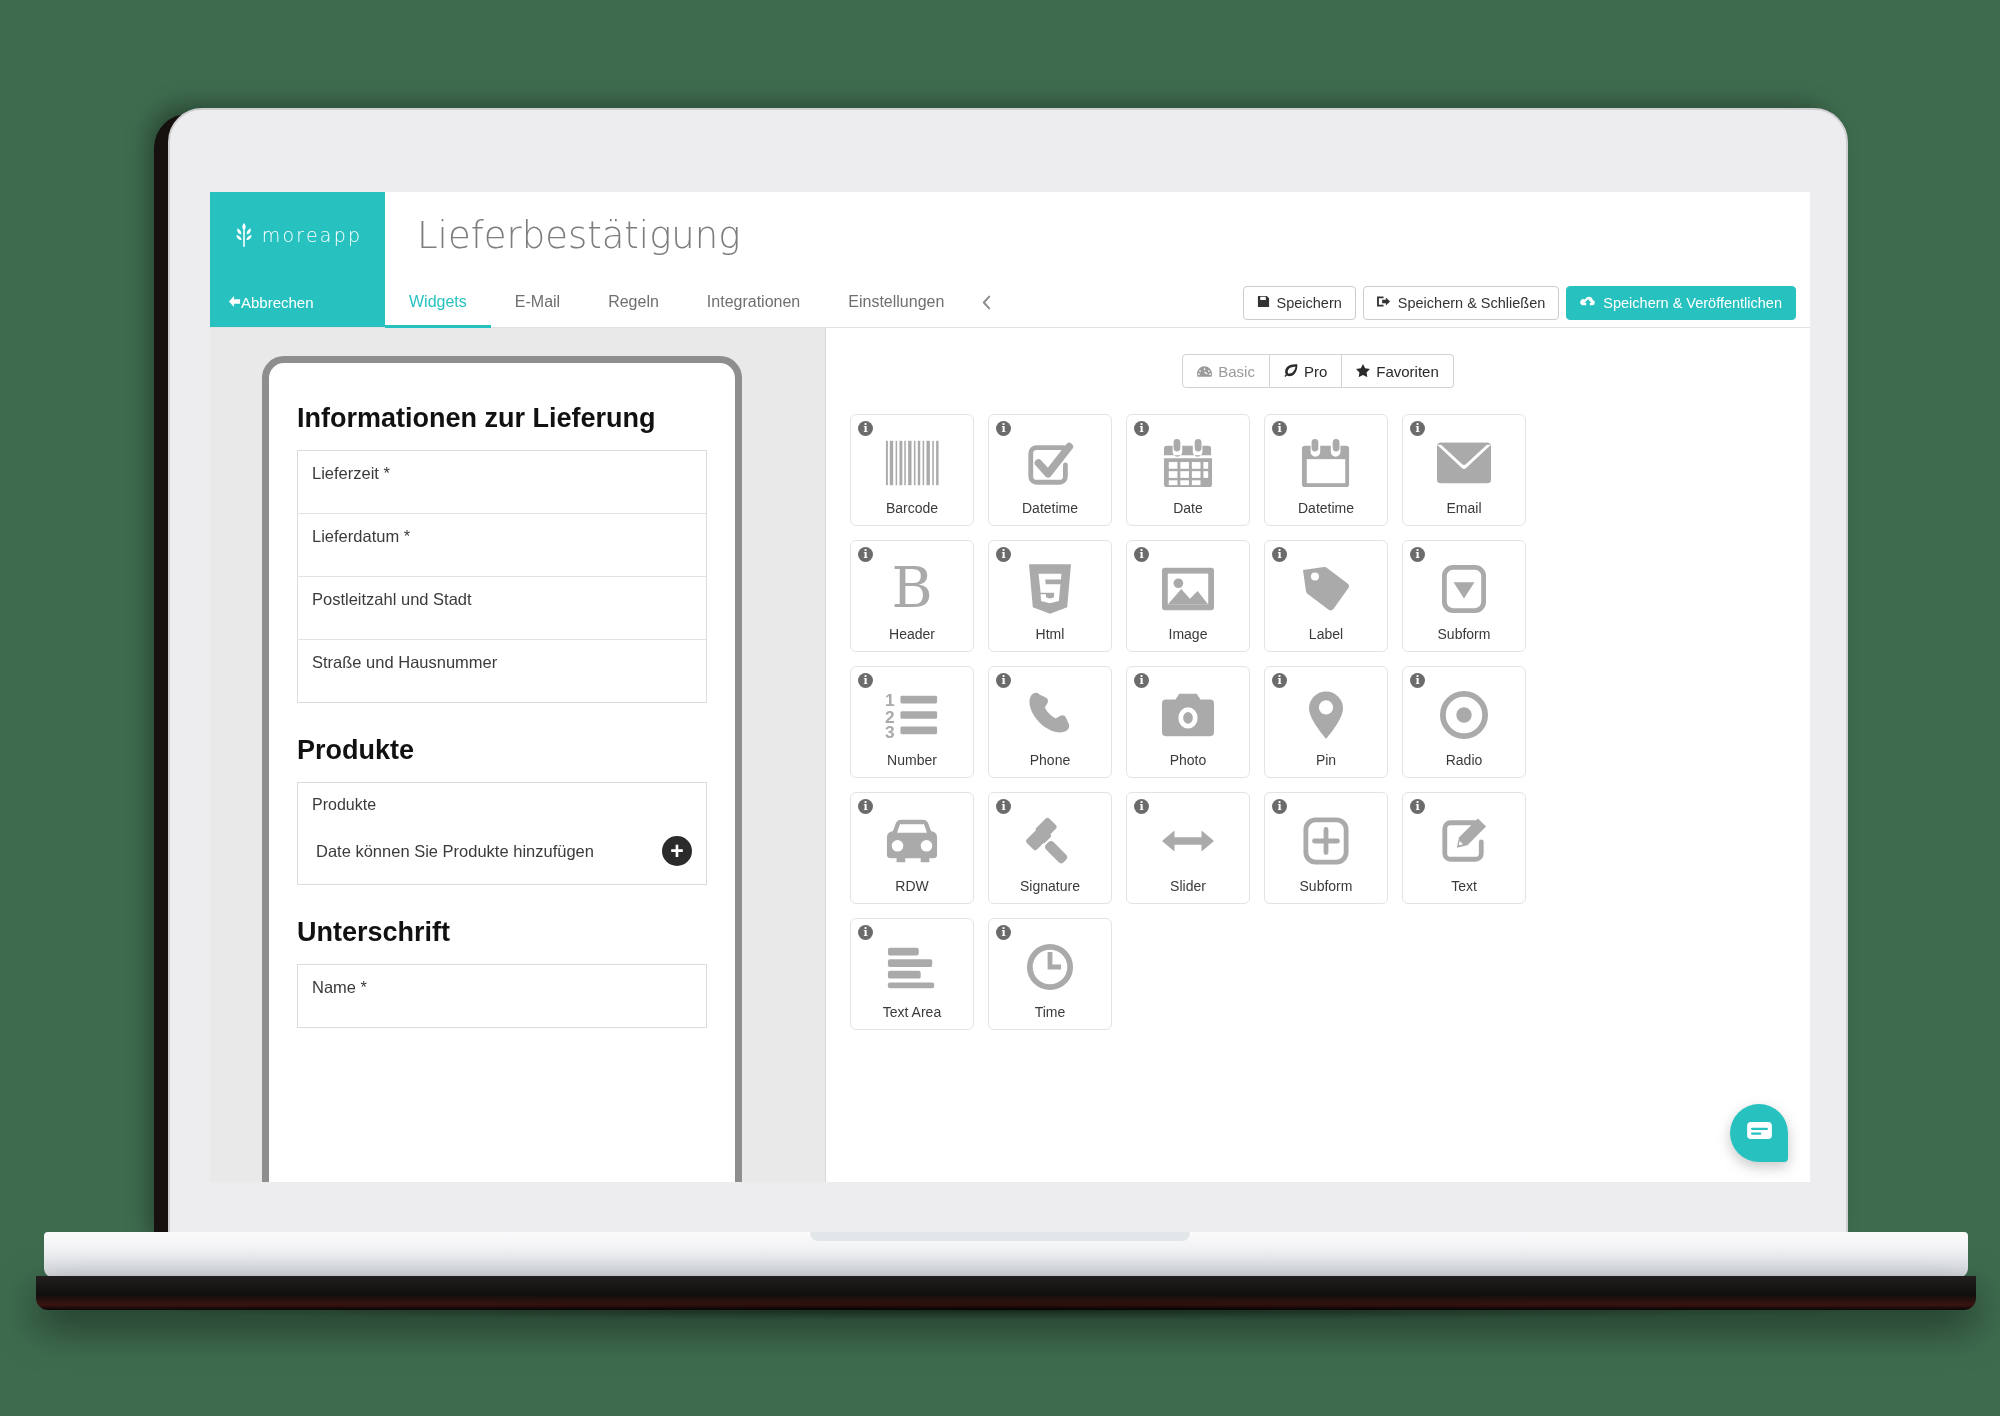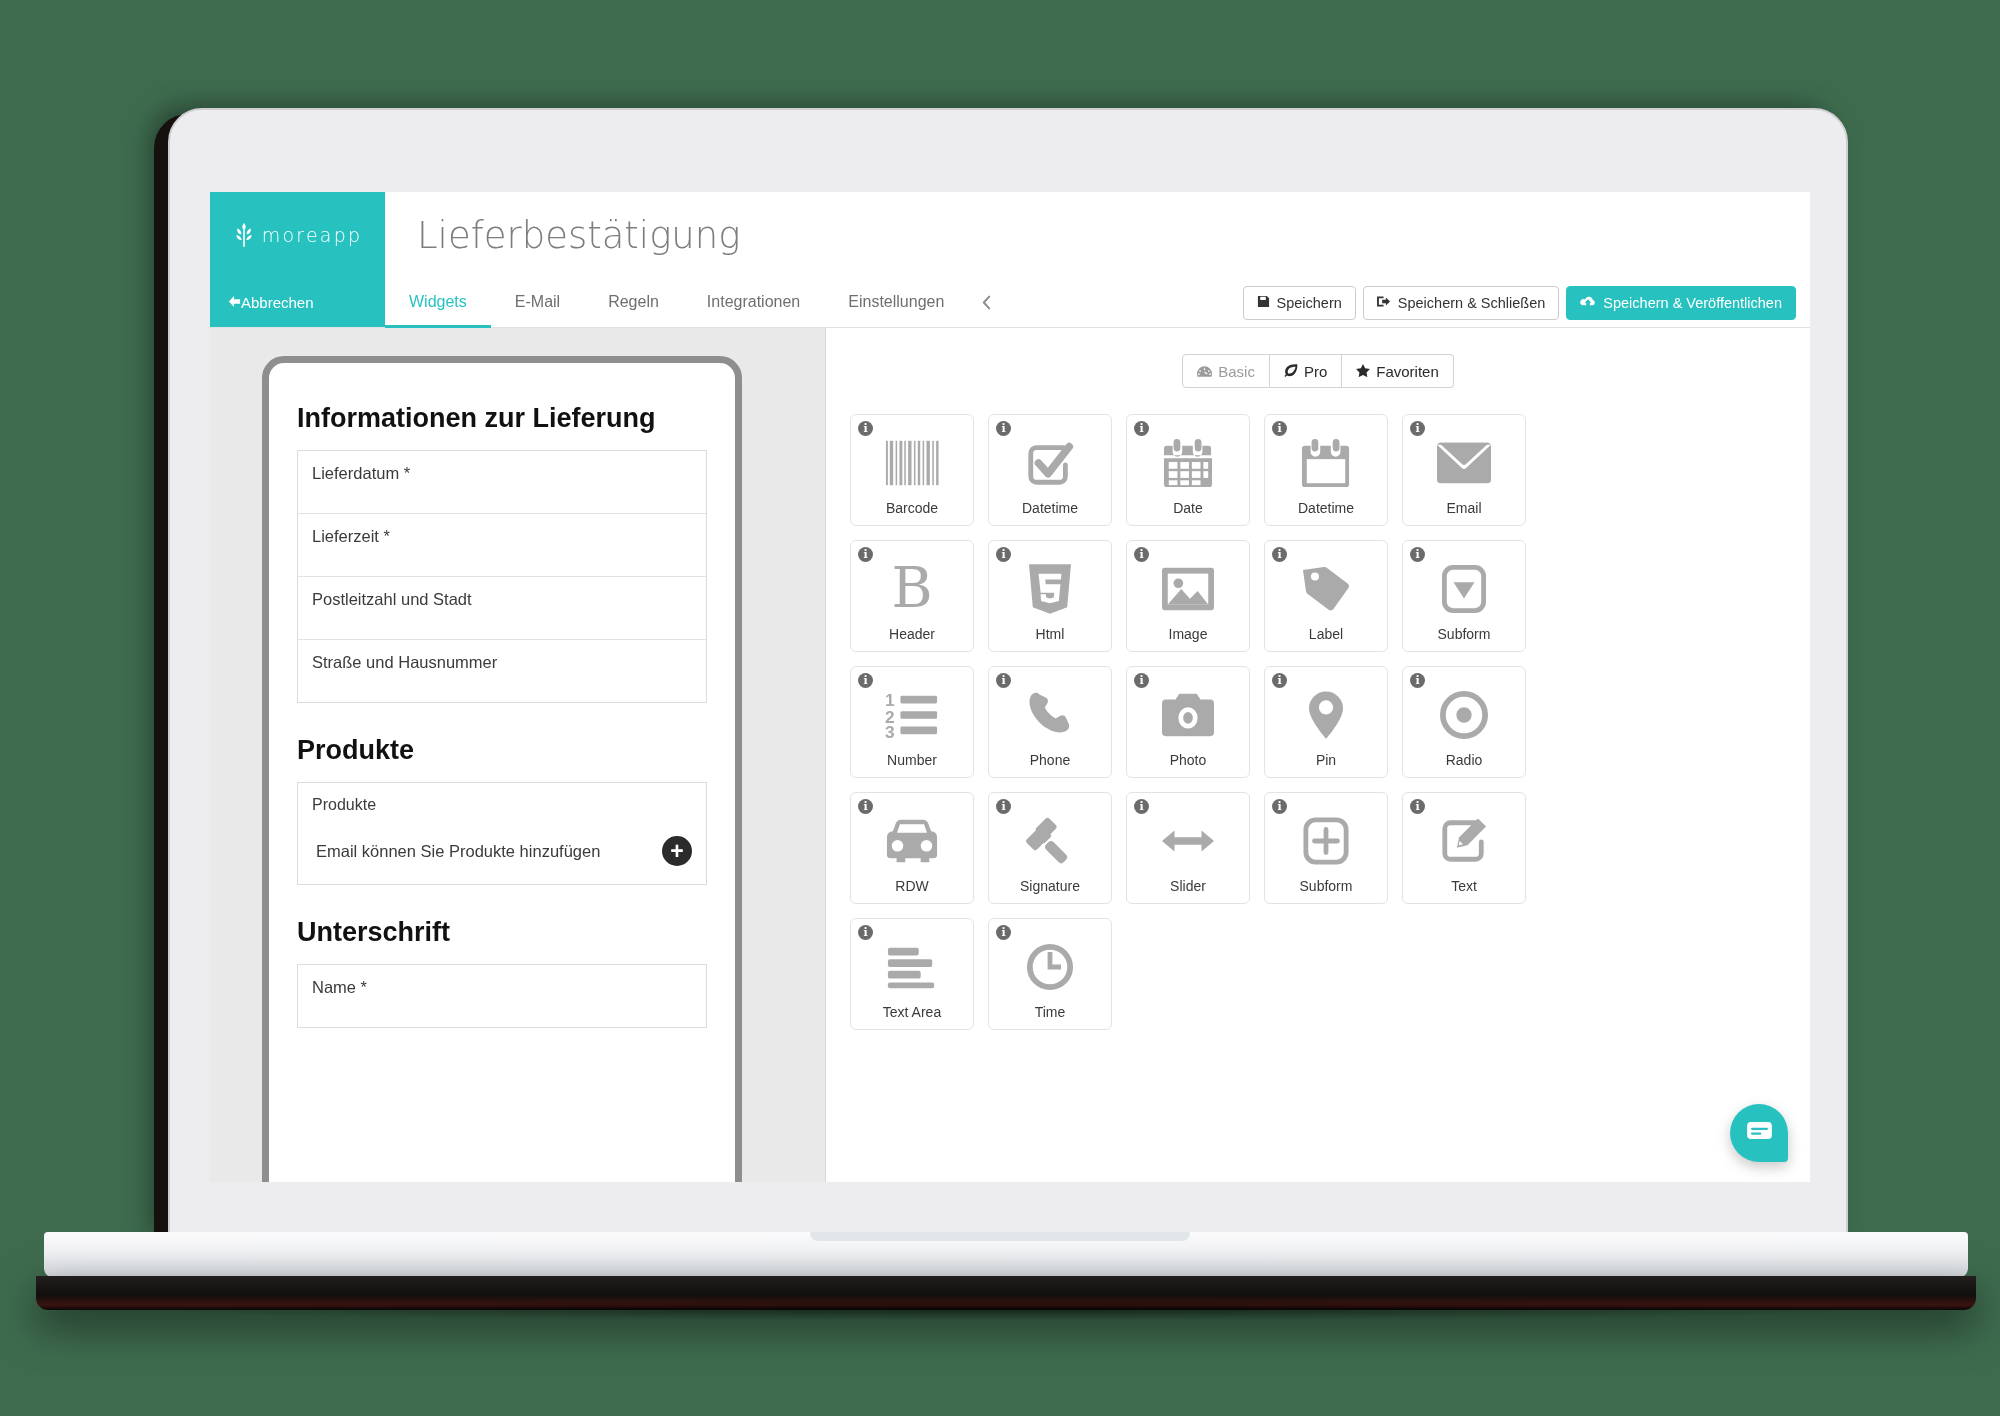--- a/index.html
+++ b/index.html
@@ -320,39 +320,39 @@
     </div>
 
     <div class="app-body">
 
       <div class="preview-pane">
         <div class="phone">
 
           <div class="sec-title">Informationen zur Lieferung</div>
           <div class="field-group">
             <div class="field">
+              <div class="field-label">Lieferzeit *</div>
+            </div>
+            <div class="field">
               <div class="field-label">Lieferdatum *</div>
-            </div>
-            <div class="field">
-              <div class="field-label">Lieferzeit *</div>
             </div>
             <div class="field">
               <div class="field-label">Postleitzahl und Stadt</div>
             </div>
             <div class="field">
               <div class="field-label">Straße und Hausnummer</div>
             </div>
           </div>
 
           <div class="spacer-24"></div>
           <div class="sec-title">Produkte</div>
           <div class="sub-block">
             <div class="sub-title">Produkte</div>
             <div class="sub-row">
-              <span class="sub-hint">Email können Sie Produkte hinzufügen</span>
+              <span class="sub-hint">Date können Sie Produkte hinzufügen</span>
               <span class="plus-btn">+</span>
             </div>
           </div>
 
           <div class="spacer-24"></div>
           <div class="sec-title">Unterschrift</div>
           <div class="field-group">
             <div class="field">
               <div class="field-label">Name *</div>
             </div>

